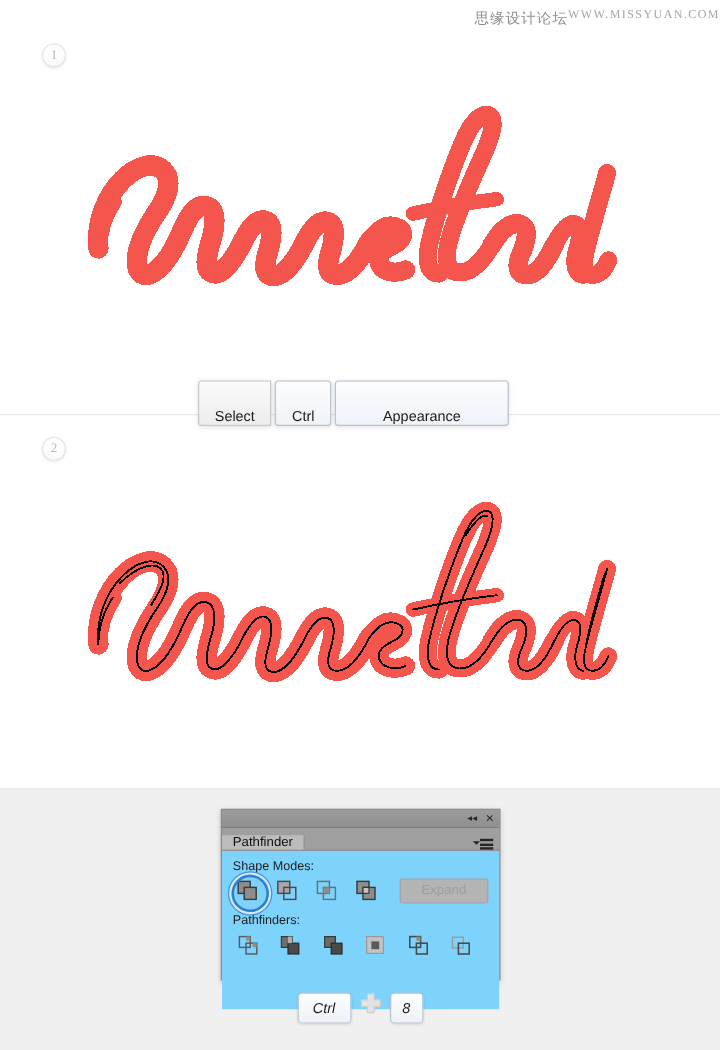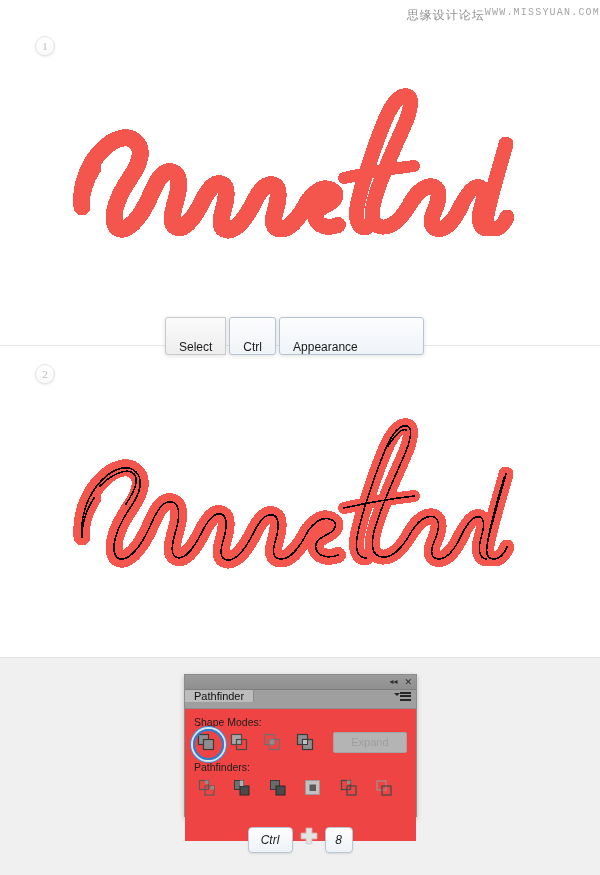--- a/index.html
+++ b/index.html
@@ -13,21 +13,21 @@
     overflow:hidden;
   }
 
   
   .watermark{
     position:absolute; top:7px; right:0;
     display:flex; align-items:flex-start; gap:0;
     color:#9b9b9b; z-index:40; user-select:none;
   }
   .wm-cn{ font-size:12px; letter-spacing:1px; font-family:"DejaVu Sans", sans-serif; color:#8f8f8f;}
-  .wm-en{ font-size:10px; letter-spacing:1.2px; color:#a5a5a5; font-family:Liberation Mono, monospace;}
+  .wm-en{ font-size:10px; letter-spacing:1.2px; color:#a5a5a5; font-family:Liberation Serif, serif;}
 
   
   .canvas{
     position:absolute; left:0; top:0; width:600px; height:658px;
     background:#ffffff;
     border-bottom:1px solid #e2e2e2;
   }
   .divider{
     position:absolute; left:0; right:0; top:345px; height:1px; background:#e8e8e8;
   }
@@ -67,21 +67,21 @@
     background:linear-gradient(#fdfdfd,#f1f2f4);
   }
   .mb-btn.first{
     border-radius:3px 0 0 3px;
     border-color:#c9c9c9;
     background:linear-gradient(#fbfbfb,#ededed);
   }
   .mb-btn.mid{ margin-left:3px; border-radius:3px; background:linear-gradient(#fdfdfe,#f0f3f7);}
   .mb-btn.last{
     margin-left:3px; border-radius:3px;
-    min-width:145px; text-align:left;
+    min-width:145px; text-align:center;
     background:linear-gradient(#fdfdfe,#eff3f8);
   }
 
   
   .panel{
     position:absolute; left:184px; top:674px;
     width:233px; height:143px;
     background:#b9b9b9;
     border:1px solid #8c8c8c;
     box-shadow:0 2px 5px rgba(0,0,0,.22);
@@ -91,41 +91,41 @@
     height:15px; background:linear-gradient(#9c9c9c,#8f8f8f);
     border-bottom:1px solid #7e7e7e;
     display:flex; align-items:center; justify-content:flex-end;
     padding-right:4px; gap:7px;
   }
   .tb-ico{ color:#2b2b2b; font-size:8px; line-height:8px; cursor:pointer; }
   .tb-ico.close{ font-size:9px; }
 
   .panel-tabrow{
     height:19px; background:#9f9f9f;
-    display:flex; align-items:flex-start; position:relative;
+    display:flex; align-items:flex-end; position:relative;
     border-bottom:1px solid #8d8d8d;
   }
   .panel-tab{
     background:#bcbcbc; border-right:1px solid #8d8d8d;
     padding:0 9px; font-size:11px; color:#111;
     display:flex; align-items:center;
   }
   .panel-tab-filler{ flex:1; background:#9f9f9f; }
   .flyout{
     display:flex; flex-direction:column; justify-content:center; gap:1px;
     padding-right:5px; padding-left:4px; cursor:pointer;
   }
   .flyout .bars{ display:block; width:11px; height:2px; background:#262626; margin-top:1.5px;}
   .flyout .tri{
     width:0;height:0;border-left:3.5px solid transparent;border-right:3.5px solid transparent;
     border-top:3.5px solid #262626; margin-left:1px; margin-bottom:1px;
   }
   .flyrow{ display:flex; align-items:center; }
 
-  .panel-body{ padding:6px 9px 0 9px; background:#ef4444; height:132px;}
+  .panel-body{ padding:6px 9px 0 9px; background:#7dd3fc; height:132px;}
   .sec-label{ font-size:10.5px; color:#1d1d1d; margin:1px 0 3px 0; }
   .icon-row{ display:flex; align-items:center; }
   .pf-icon{
     width:26px;height:22px;
     display:flex;align-items:center;justify-content:center;
     cursor:pointer; position:relative;
   }
   .shape-row .pf-icon{ margin-right:10px; }
   .pf-icon.selected::after{
     content:""; position:absolute; left:-1px; top:-2px; width:27px;height:27px;

